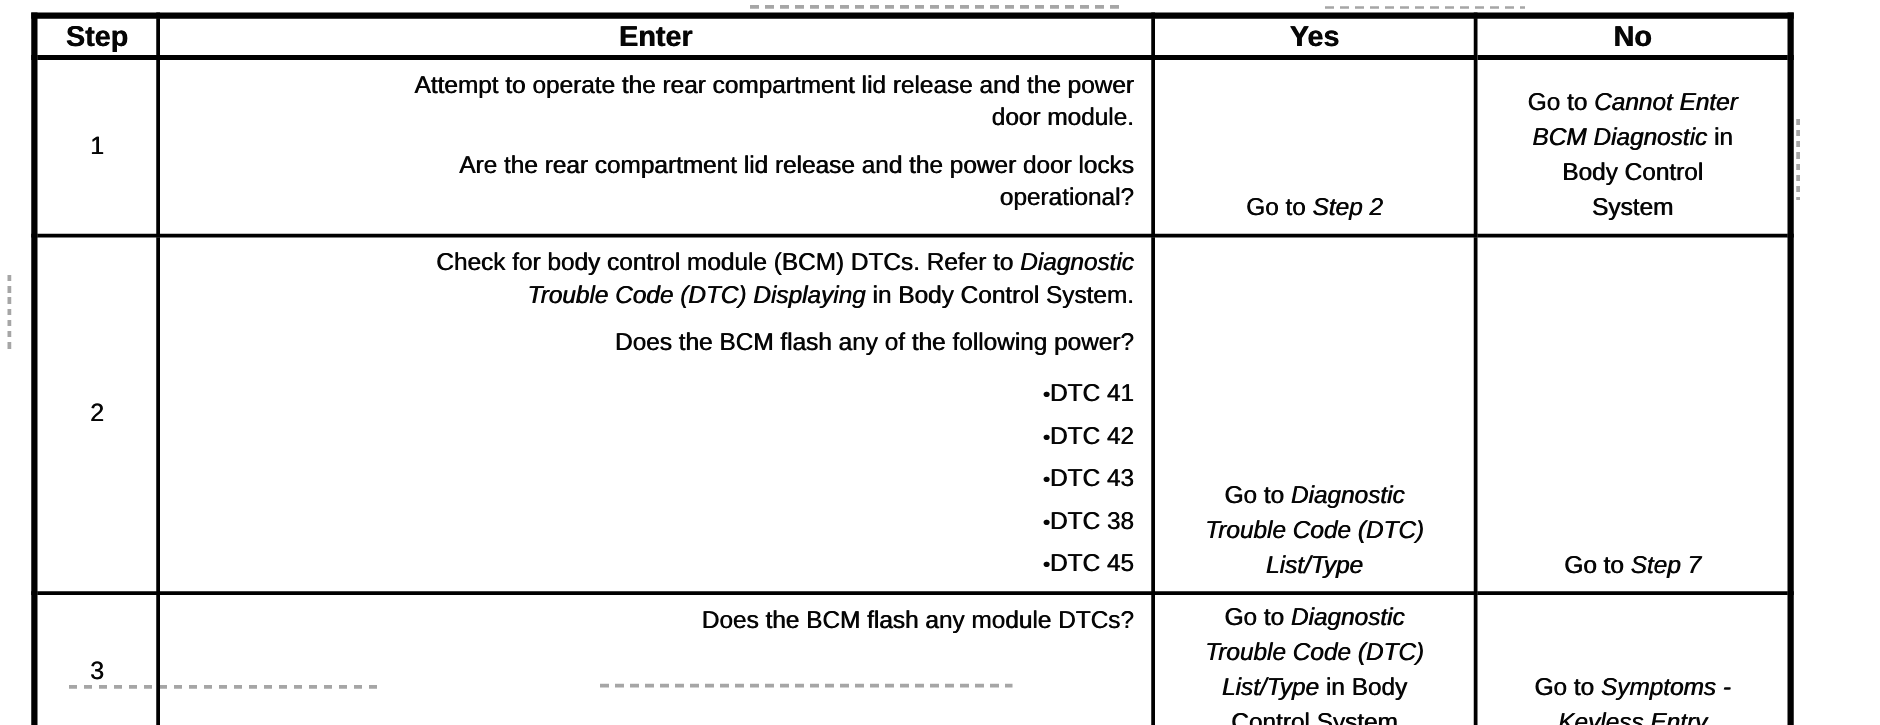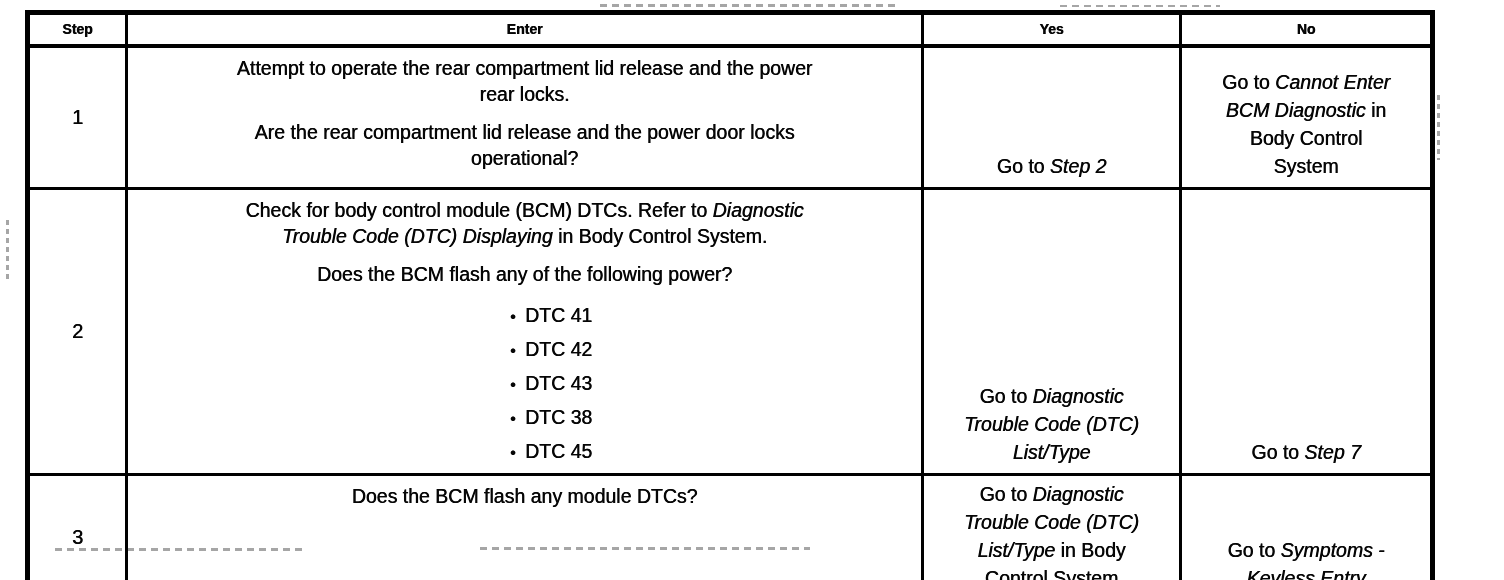--- a/index.html
+++ b/index.html
@@ -23,38 +23,38 @@
     table-layout: fixed;
     border: 5px solid #000;
     text-shadow: 0.5px 0 0 currentColor; 
   }
   .diag th, .diag td {
     border: 3px solid #000;
     overflow: hidden;
   }
   .diag thead tr { height: 33px; }
   .diag th {
-    font-size: 14px;
+    font-size: 23px;
     font-weight: bold;
     text-align: center;
     vertical-align: middle;
     padding: 1px 2px;
     border-bottom-width: 4px;
   }
   tr.row-1 { height: 125px; }
   tr.row-2 { height: 260px; }
   tr.row-3 { height: 117px; }
   td.step {
     text-align: center;
     vertical-align: middle;
     font-size: 20px;
   }
   td.action {
     vertical-align: top;
-    text-align: center;
+    text-align: right;
     font-size: 19.5px;
     line-height: 26px;
     padding: 7px 14px 4px 14px;
   }
   td.action p { margin: 0 0 12px 0; }
   ul.bullets {
     list-style: none;
     margin: 4px 0 0 0;
     padding: 0 0 0 44px;
   }
@@ -112,21 +112,21 @@
         <th>Enter</th>
         <th>Yes</th>
         <th>No</th>
       </tr>
     </thead>
     <tbody>
 
       <tr class="row-1">
         <td class="step">1</td>
         <td class="action">
-          <p><span>Attempt to operate the rear compartment lid release and the power</span><br><span>rear locks.</span></p>
+          <p><span>Attempt to operate the rear compartment lid release and the power</span><br><span>door module.</span></p>
           <p><span>Are the rear compartment lid release and the power door locks</span><br><span>operational?</span></p>
         </td>
         <td class="yn"><span>Go to </span><em>Step 2</em></td>
         <td class="yn"><span>Go to </span><em>Cannot Enter</em><br><em>BCM Diagnostic</em><span> in</span><br><span>Body Control</span><br><span>System</span></td>
       </tr>
 
       <tr class="row-2">
         <td class="step">2</td>
         <td class="action">
           <p><span>Check for body control module (BCM) DTCs. Refer to </span><em>Diagnostic</em><br><em>Trouble Code (DTC) Displaying</em><span> in Body Control System.</span></p>

